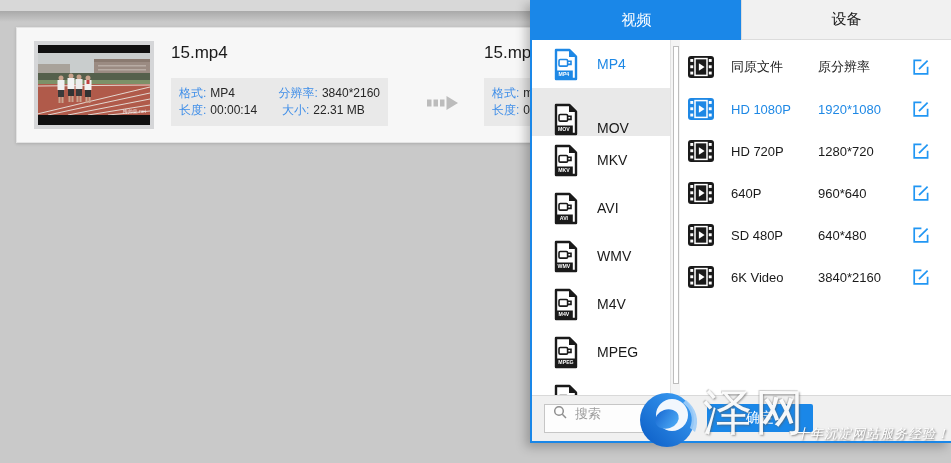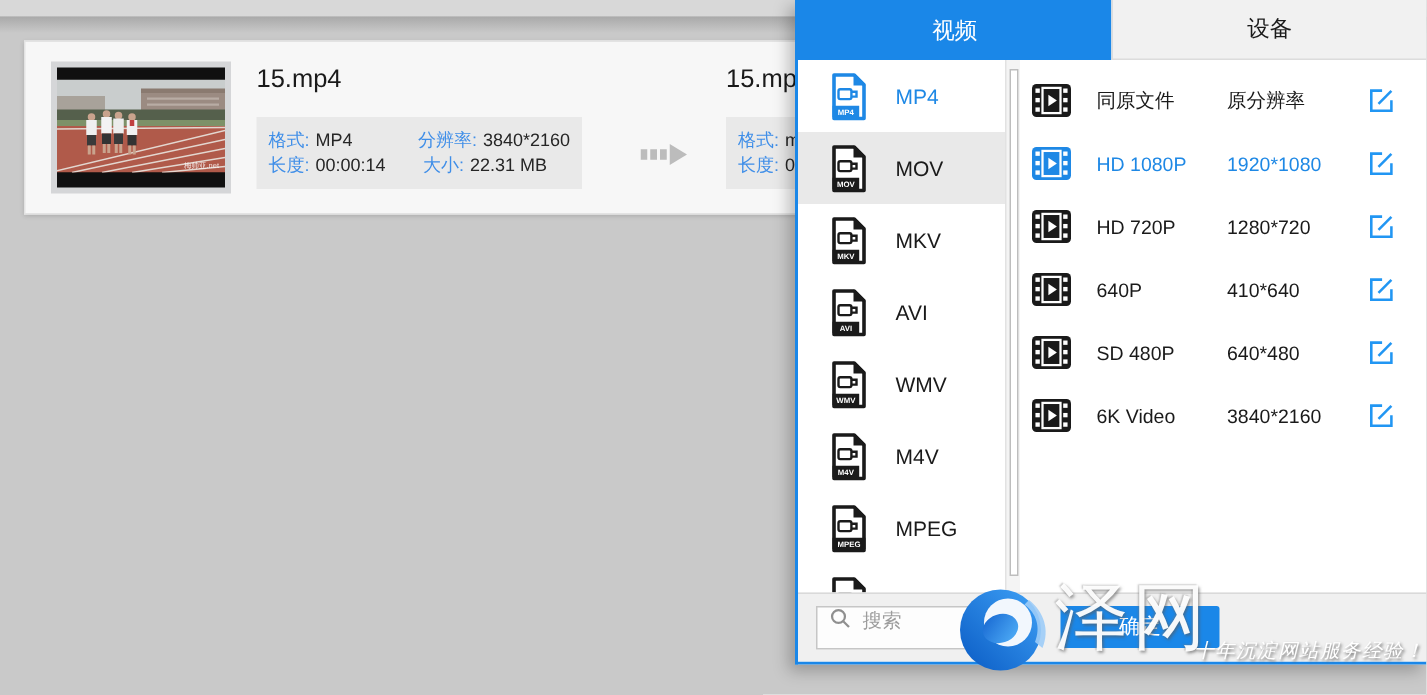--- a/index.html
+++ b/index.html
@@ -30,21 +30,21 @@
   .popup{position:absolute;left:530px;top:0;width:421px;height:443px;background:#fff;
          box-sizing:border-box;border-left:2px solid #1a87e8;border-bottom:2px solid #1a87e8;
          box-shadow:-4px 4px 10px rgba(0,0,0,.25);}
   .tabbar{display:flex;height:40px;}
   .tab{flex:1;display:flex;align-items:center;justify-content:center;font-size:15px;
        background:#f1f1f1;color:#1a1a1a;border-left:1px solid #dcdcdc;
        border-bottom:1px solid #dcdcdc;box-sizing:border-box;cursor:pointer;}
   .tab.active{background:#1a87e8;color:#fff;border:none;}
   .format-col{position:absolute;left:0;top:40px;width:138px;height:355px;overflow:hidden;background:#fff;}
   .format-item{height:48px;display:flex;align-items:center;cursor:pointer;background:#fff;}
-  .format-item.highlight{background:#e9e9e9;}
+  .format-item.highlight{background:#e9e9e9;align-items:flex-end;}
   .format-item svg{margin-left:22px;flex:none;}
   .fmt-label{margin-left:19px;font-size:14px;color:#1a1a1a;}
   .format-item.selected .fmt-label{color:#1e88e5;}
   .sbar{position:absolute;left:138px;top:40px;width:10px;height:355px;background:#f4f4f4;
         border-left:1px solid #e2e2e2;box-sizing:border-box;}
   .sthumb{position:absolute;left:2px;top:6px;width:6px;height:338px;background:#fff;
         border:1px solid #bdbdbd;box-sizing:border-box;cursor:pointer;}
   .profile-col{position:absolute;left:148px;top:40px;width:271px;height:355px;
         box-sizing:border-box;padding-top:6px;background:#fff;}
   .profile-row{height:42px;display:flex;align-items:center;cursor:pointer;}
@@ -328,21 +328,21 @@
             <rect x="2.3" y="3" width="2.9" height="2.9" fill="#fff"></rect>
             <rect x="20.8" y="3" width="2.9" height="2.9" fill="#fff"></rect>
             <rect x="2.3" y="9.3" width="2.9" height="2.9" fill="#fff"></rect>
             <rect x="20.8" y="9.3" width="2.9" height="2.9" fill="#fff"></rect>
             <rect x="2.3" y="15.6" width="2.9" height="2.9" fill="#fff"></rect>
             <rect x="20.8" y="15.6" width="2.9" height="2.9" fill="#fff"></rect>
             <rect x="7" y="2.6" width="12" height="16.8" fill="none" stroke="#fff" stroke-width="1.5"></rect>
             <path d="M10.9 7.2 L16.6 11 L10.9 14.8 Z" fill="#fff"></path>
           </svg>
           <span class="p-name">640P</span>
-          <span class="p-res">410*640</span>
+          <span class="p-res">960*640</span>
           <button class="edit-btn"><svg width="18" height="18" viewBox="0 0 18 18">
               <path d="M15.6 8.8 V15.8 H2.2 V2.4 H9.4" fill="none" stroke="#2196f3" stroke-width="1.7"></path>
               <path d="M7 11.2 L15.6 2.6" stroke="#2196f3" stroke-width="1.7"></path>
             </svg></button>
         </div>
         <div class="profile-row">
           <svg class="film" width="26" height="22" viewBox="0 0 26 22">
             <rect x="0" y="0" width="26" height="22" rx="3" fill="#1a1a1a"></rect>
             <rect x="2.3" y="3" width="2.9" height="2.9" fill="#fff"></rect>
             <rect x="20.8" y="3" width="2.9" height="2.9" fill="#fff"></rect>

